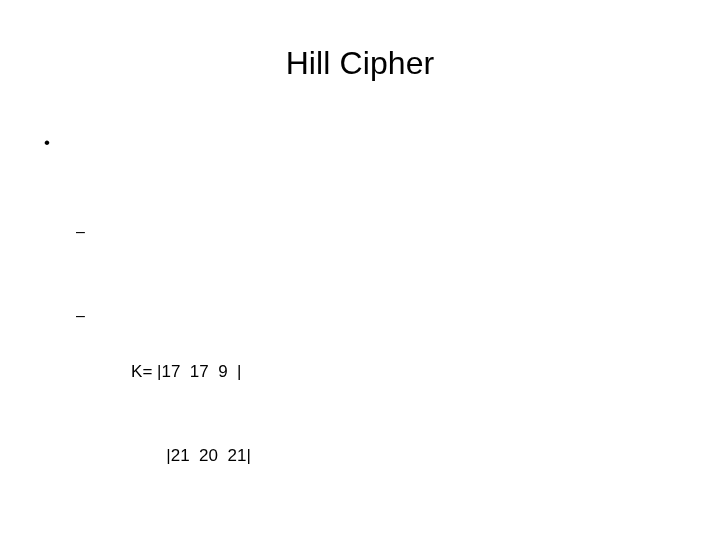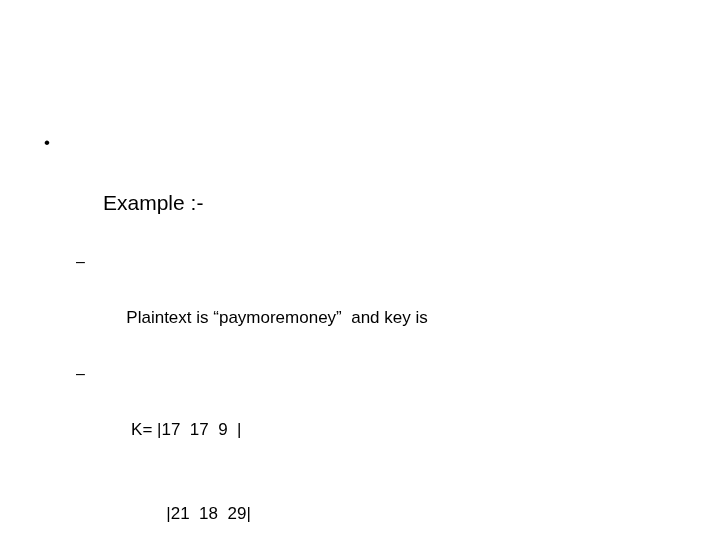--- a/index.html
+++ b/index.html
@@ -96,36 +96,35 @@
   .matrix-indent {
     display: inline-block;
     width: 40px;
   }
 </style>
 </head>
 <body>
 
 <div class="slide">
 
+  <div class="slide-title">Hill Cipher</div>
 
   <div class="body-area">
 
     <div class="lvl1">
       <span class="marker">•</span>
-      <span>Example :-</span>
     </div>
 
     <div class="lvl2">
       <span class="marker">–</span>
-      <span>Plaintext is “paymoremoney”  and key is</span>
     </div>
 
     <div class="lvl2">
       <span class="marker">–</span>
       <span> K= </span><span>|17  17  9  |</span>
     </div>
 
     <div class="cont">
-      <span class="matrix-indent"></span><span>|21  18  29|</span>
+      <span class="matrix-indent"></span><span>|21  20  21|</span>
     </div>
 
   </div>
 </div>
 
 </body></html>

